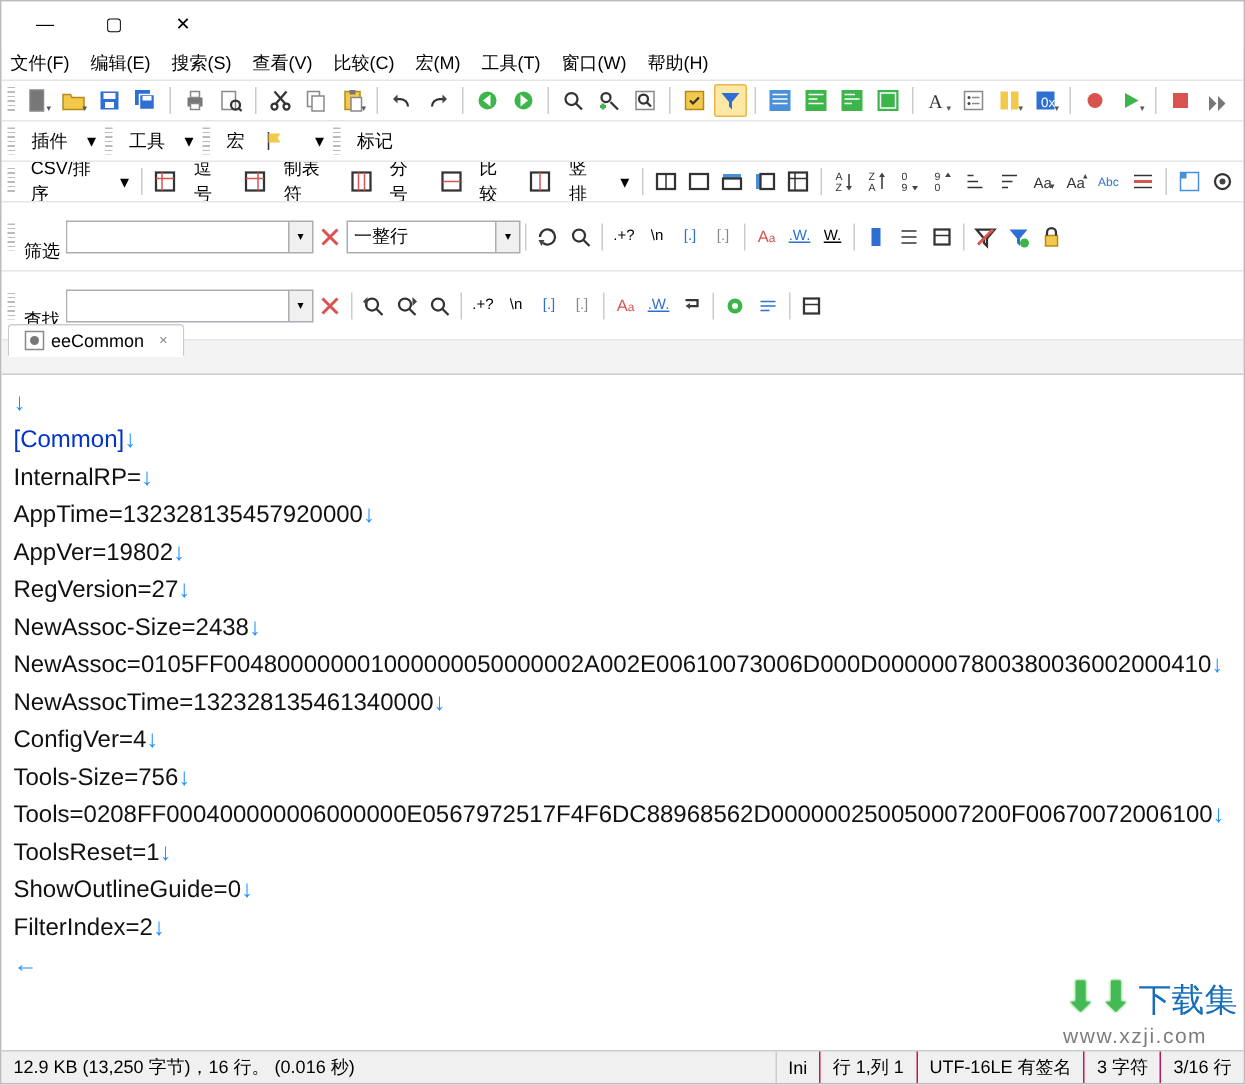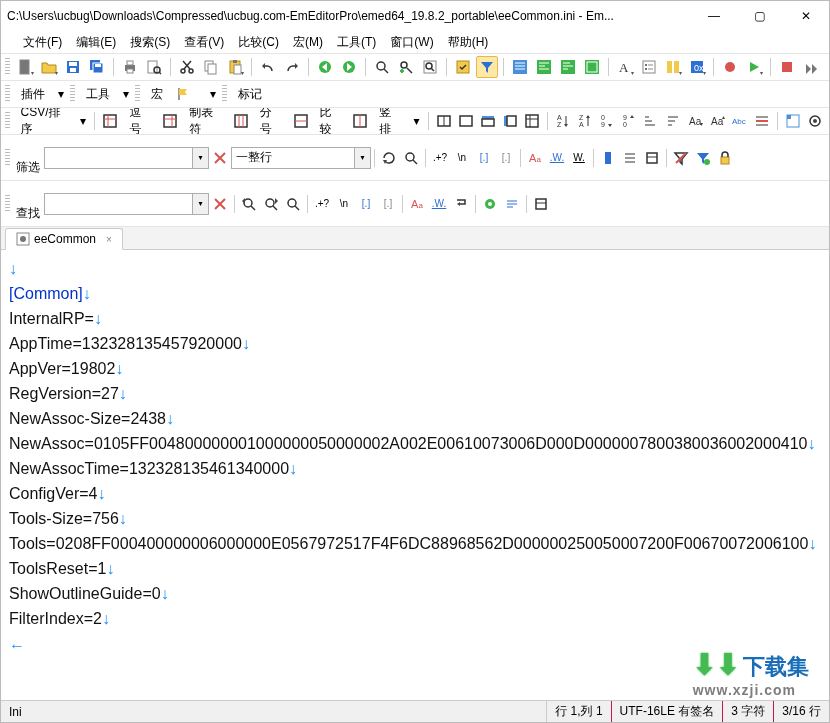--- a/index.html
+++ b/index.html
@@ -16,67 +16,66 @@
     border: 1px solid #bbb;
     display: flex;
     flex-direction: column;
   }
   
   .titlebar { height: 30px; display:flex; align-items:center; padding:0 0 0 6px; background:#fff; }
   .titlebar .title { flex:1; white-space:nowrap; overflow:hidden; text-overflow:ellipsis; font-size:12px; }
   .winbtns { display:flex; }
   .winbtn { width:46px; height:30px; display:flex; align-items:center; justify-content:center; font-family:sans-serif; }
   
-  .menubar { height:22px; display:flex; align-items:center; padding:0 16px; gap:2px; }
+  .menubar { height:22px; display:flex; align-items:center; padding:0 0; gap:2px; }
   .menuitem { padding:2px 6px; }
   
   .toolbar { display:flex; align-items:center; padding:2px 4px; gap:2px; border-top:1px solid #e5e5e5; flex-wrap:nowrap; overflow:hidden; }
   .grip { width:5px; height:18px; background:repeating-linear-gradient(to bottom,#bbb 0,#bbb 1px,transparent 1px,transparent 3px); margin-right:2px;}
   .tbtn { width:22px; height:22px; display:flex; align-items:center; justify-content:center; border:1px solid transparent; border-radius:2px; position:relative; }
   .tbtn svg { width:16px; height:16px; }
   .tbtn .drop { font-size:6px; color:#555; position:absolute; right:1px; bottom:1px;}
   .tsep { width:1px; height:18px; background:#ccc; margin:0 3px; }
   .tlabel { padding:0 6px; height:22px; display:flex; align-items:center; border:1px solid transparent;}
   .tbtn.active { background:#fde8a6; border-color:#e8b64a;}
   
   .ctrlrow { display:flex; align-items:center; padding:2px 4px; border-top:1px solid #e5e5e5;}
   .field-label { padding:2px 4px;margin-top:20px; }
   .combo { display:flex; align-items:center; border:1px solid #abadb3; height:22px; background:#fff; }
   .combo input { border:none; outline:none; height:100%; padding:0 4px; font:inherit; width:100%; }
   .combo .cbtn { width:18px; height:100%; display:flex; align-items:center; justify-content:center; border-left:1px solid #abadb3; background:#f0f0f0; font-size:8px;}
   
-  .filetabs { display:flex; align-items:flex-end; height:24px; padding:2px 4px 0; border-top:1px solid #e5e5e5; border-bottom:1px solid #ccc; background:#f3f3f3;}
+  .filetabs { display:flex; align-items:flex-end; height:24px; padding:2px 4px 12px; border-top:1px solid #e5e5e5; border-bottom:1px solid #ccc; background:#f3f3f3;}
   .filetab { display:flex; align-items:center; gap:4px; padding:3px 10px; background:#fff; border:1px solid #ccc; border-bottom-color:#fff; position:relative; top:1px; border-radius:3px 3px 0 0;}
   .filetab .x { color:#888; margin-left:6px; font-size:10px;}
   .fileicon { width:14px; height:14px; display:inline-block; }
   
   .editor { flex:1; overflow:auto; background:#fff; padding:6px 8px; font-family:"Segoe UI","Microsoft YaHei",sans-serif; font-size:16px; line-height:25px; white-space:pre; color:#111; position:relative;}
   .editor .line { white-space:pre; }
   .eol { color:#1e90ff; font-weight:normal; }
   .section { color:#0033cc; }
   
   
   .status { height:22px; display:flex; align-items:center; border-top:1px solid #ccc; background:#f0f0f0; font-size:12px;}
   .status > div { padding:0 8px; border-right:1px solid #be185d; height:100%; display:flex; align-items:center;}
   .status > div:first-child { flex:1; border-right:1px solid #ccc;}
   
-  .wm { position:absolute; right:20px; bottom:24px; pointer-events:none; opacity:.95; font-weight:bold; }
+  .wm { position:absolute; right:4px; bottom:24px; pointer-events:none; opacity:.95; font-weight:normal; }
   .wm .arrow { font-size:28px; color:#3cb64a; text-shadow:0 0 2px #0a0;}
   .wm .t1 { font-size:22px; color:#0b66b5; }
   .wm .t2 { font-size:14px; color:#777; letter-spacing:1px;}
   
   .i-blue{fill:#2d6fd2;} .i-yellow{fill:#f3c94b;} .i-green{fill:#3cb64a;} .i-red{fill:#d9534f;}
   .i-gray{fill:#777;} .i-dark{fill:#444;}
   .stroke-dark{stroke:#333;fill:none;stroke-width:1.5;}
 </style>
 </head>
 <body>
 
 <div class="titlebar">
-  <span class="title">C:\Users\ucbug\Downloads\Compressed\ucbug.com-EmEditorPro\emed64_19.8.2_portable\eeCommon.ini - Em...</span>
   <div class="winbtns">
     <div class="winbtn">—</div>
     <div class="winbtn">▢</div>
     <div class="winbtn close">✕</div>
   </div>
 </div>
 
 <div class="menubar">
   <span class="menuitem">文件(F)</span>
   <span class="menuitem">编辑(E)</span>
@@ -494,21 +493,21 @@
   <div class="combo" style="width:165px">
     <input value="" style="">
     <span class="cbtn">▾</span>
   </div>
   <span class="tbtn">
       <svg viewBox="0 0 16 16">
         <line x1="3" y1="3" x2="13" y2="13" stroke="#d9534f" stroke-width="2"></line>
         <line x1="13" y1="3" x2="3" y2="13" stroke="#d9534f" stroke-width="2"></line>
       </svg>
     </span>
-  <div class="combo" style="width:140px">
+  <div class="combo" style="width:116px">
     <input value="一整行" style="">
     <span class="cbtn">▾</span>
   </div>
   <span class="tsep"></span>
   <span class="tbtn">
       <svg viewBox="0 0 16 16">
         <path d="M3 8a5 5 0 1 1 2 4" class="stroke-dark"></path>
         <polygon points="2,10 6,10 4,14" class="i-dark"></polygon>
       </svg>
     </span>
@@ -671,20 +670,21 @@
           <circle cx="7" cy="7" r="3" fill="#777"></circle>
         </svg></span>
     <span>eeCommon</span>
     <span class="x">×</span>
   </div>
 </div>
 
 <div class="editor" id="editor"><div class="line"><span></span><span class="eol">↓</span></div><div class="line"><span class="section">[Common]</span><span class="eol">↓</span></div><div class="line"><span>InternalRP=</span><span class="eol">↓</span></div><div class="line"><span>AppTime=132328135457920000</span><span class="eol">↓</span></div><div class="line"><span>AppVer=19802</span><span class="eol">↓</span></div><div class="line"><span>RegVersion=27</span><span class="eol">↓</span></div><div class="line"><span>NewAssoc-Size=2438</span><span class="eol">↓</span></div><div class="line"><span>NewAssoc=0105FF004800000001000000050000002A002E00610073006D000D0000007800380036002000410</span><span class="eol">↓</span></div><div class="line"><span>NewAssocTime=132328135461340000</span><span class="eol">↓</span></div><div class="line"><span>ConfigVer=4</span><span class="eol">↓</span></div><div class="line"><span>Tools-Size=756</span><span class="eol">↓</span></div><div class="line"><span>Tools=0208FF000400000006000000E0567972517F4F6DC88968562D000000250050007200F00670072006100</span><span class="eol">↓</span></div><div class="line"><span>ToolsReset=1</span><span class="eol">↓</span></div><div class="line"><span>ShowOutlineGuide=0</span><span class="eol">↓</span></div><div class="line"><span>FilterIndex=2</span><span class="eol">↓</span></div><div class="line"><span class="eol">←</span></div></div>
 
 <div class="status">
+  <div>12.9 KB (13,250 字节)，16 行。 (0.016 秒)</div>
   <div>Ini</div>
   <div>行 1,列 1</div>
   <div>UTF-16LE 有签名</div>
   <div>3 字符</div>
   <div style="border-right:none">3/16 行</div>
 </div>
 
 <div class="wm">
   <span class="arrow">⬇⬇</span>
   <span class="t1">下载集</span><br>

